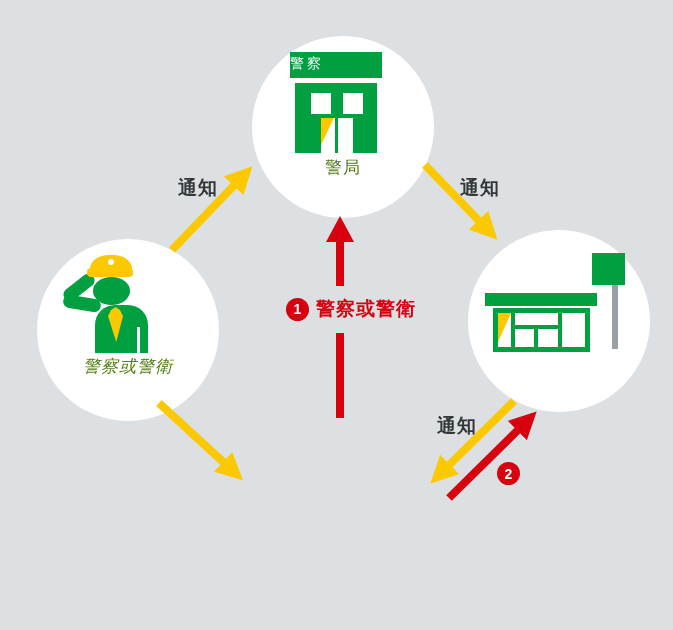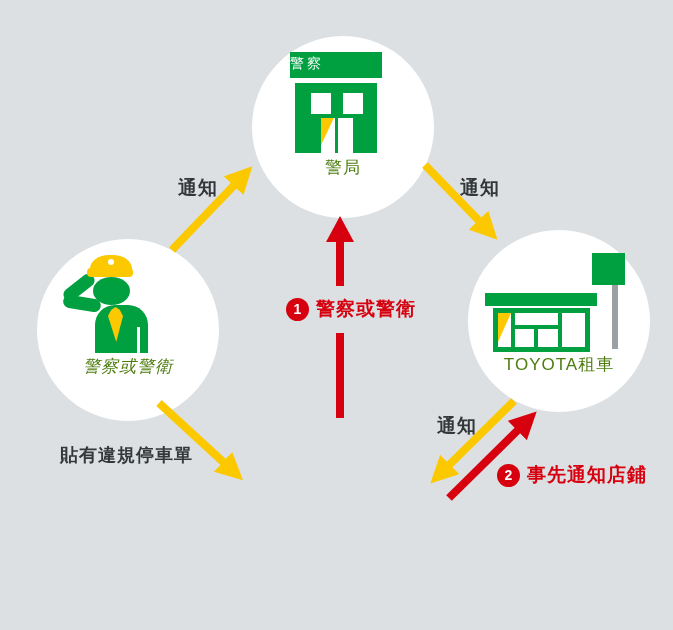--- a/index.html
+++ b/index.html
@@ -84,21 +84,20 @@
     <div class="abs sh-roof"></div>
     <div class="abs sh-front">
       <div class="sh-bar" style="left:0;top:0;width:13px;height:34px;background:#fff;">
         <div class="car-flash" style="clip-path:polygon(0 0,100% 0,0 85%);"></div>
       </div>
       <div class="sh-bar" style="left:13px;top:0;width:4px;height:34px;"></div>
       <div class="sh-bar" style="left:17px;top:12px;width:43px;height:4px;"></div>
       <div class="sh-bar" style="left:36px;top:16px;width:4px;height:18px;"></div>
       <div class="sh-bar" style="left:60px;top:0;width:4px;height:34px;"></div>
     </div>
-    <div class="caption" style="top:123px;">TOYOTA租車</div>
   </div>
 
 
   <div class="circle" style="left:37px;top:239px;font-style:italic;">
     <div class="abs of-uarm"></div>
     <div class="abs of-farm"></div>
     <div class="abs of-torso"></div>
     <div class="abs of-armgap"></div>
     <div class="abs of-tie"></div>
     <div class="abs of-head"></div>
@@ -137,18 +136,16 @@
 
   <div class="red-label" style="left:286px;top:296px;">
     <span class="badge">1</span>
     <span>警察或警衛</span>
   </div>
 
   <div class="edge-label" style="left:437px;top:413px;">通知</div>
 
   <div class="red-label" style="left:497px;top:462px;">
     <span class="badge">2</span>
-    <span>事先通知店鋪</span>
   </div>
 
-  <div class="edge-label" style="left:60px;top:443px;font-size:18px;">貼有違規停車單</div>
 
 </div>
 
 </body></html>

